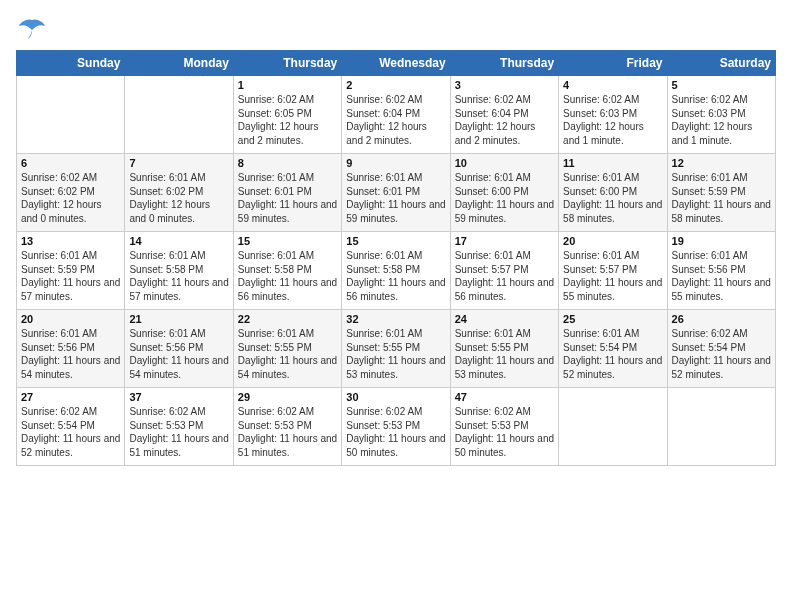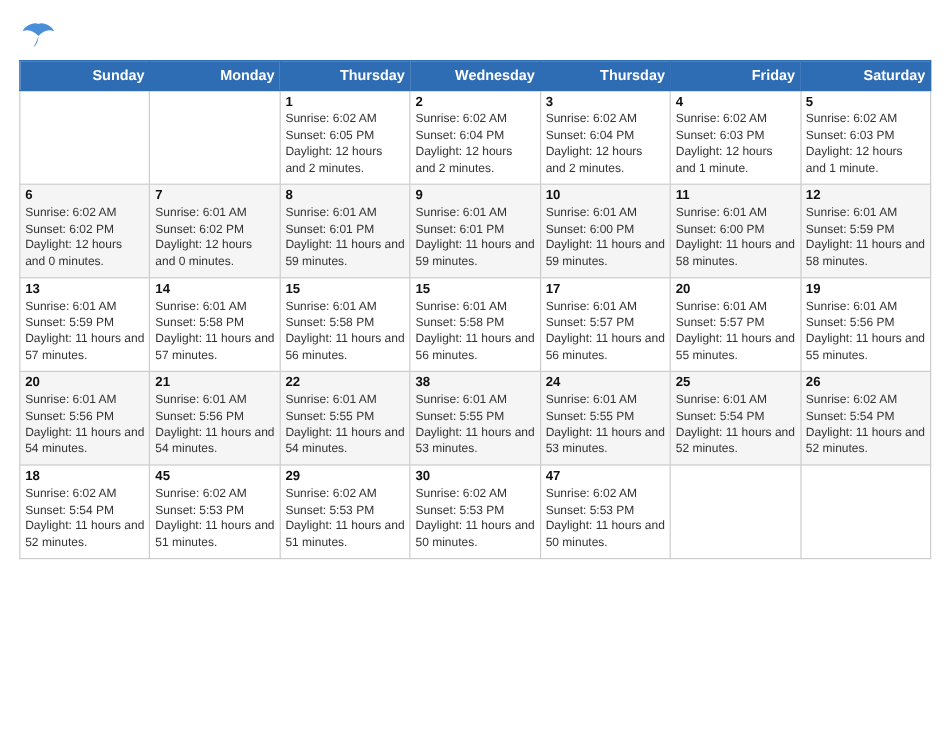--- a/index.html
+++ b/index.html
@@ -265,21 +265,21 @@
 Sunset: 5:56 PM
 Daylight: 11 hours and 54 minutes.</div>
           </td>
           <td>
             <div class="day-num">22</div>
             <div class="day-info" style="white-space: pre-line;">Sunrise: 6:01 AM
 Sunset: 5:55 PM
 Daylight: 11 hours and 54 minutes.</div>
           </td>
           <td>
-            <div class="day-num">38</div>
+            <div class="day-num">32</div>
             <div class="day-info" style="white-space: pre-line;">Sunrise: 6:01 AM
 Sunset: 5:55 PM
 Daylight: 11 hours and 53 minutes.</div>
           </td>
           <td>
             <div class="day-num">24</div>
             <div class="day-info" style="white-space: pre-line;">Sunrise: 6:01 AM
 Sunset: 5:55 PM
 Daylight: 11 hours and 53 minutes.</div>
           </td>
@@ -291,27 +291,27 @@
           </td>
           <td>
             <div class="day-num">26</div>
             <div class="day-info" style="white-space: pre-line;">Sunrise: 6:02 AM
 Sunset: 5:54 PM
 Daylight: 11 hours and 52 minutes.</div>
           </td>
         </tr>
         <tr>
           <td>
-            <div class="day-num">18</div>
+            <div class="day-num">27</div>
             <div class="day-info" style="white-space: pre-line;">Sunrise: 6:02 AM
 Sunset: 5:54 PM
 Daylight: 11 hours and 52 minutes.</div>
           </td>
           <td>
-            <div class="day-num">45</div>
+            <div class="day-num">37</div>
             <div class="day-info" style="white-space: pre-line;">Sunrise: 6:02 AM
 Sunset: 5:53 PM
 Daylight: 11 hours and 51 minutes.</div>
           </td>
           <td>
             <div class="day-num">29</div>
             <div class="day-info" style="white-space: pre-line;">Sunrise: 6:02 AM
 Sunset: 5:53 PM
 Daylight: 11 hours and 51 minutes.</div>
           </td>

